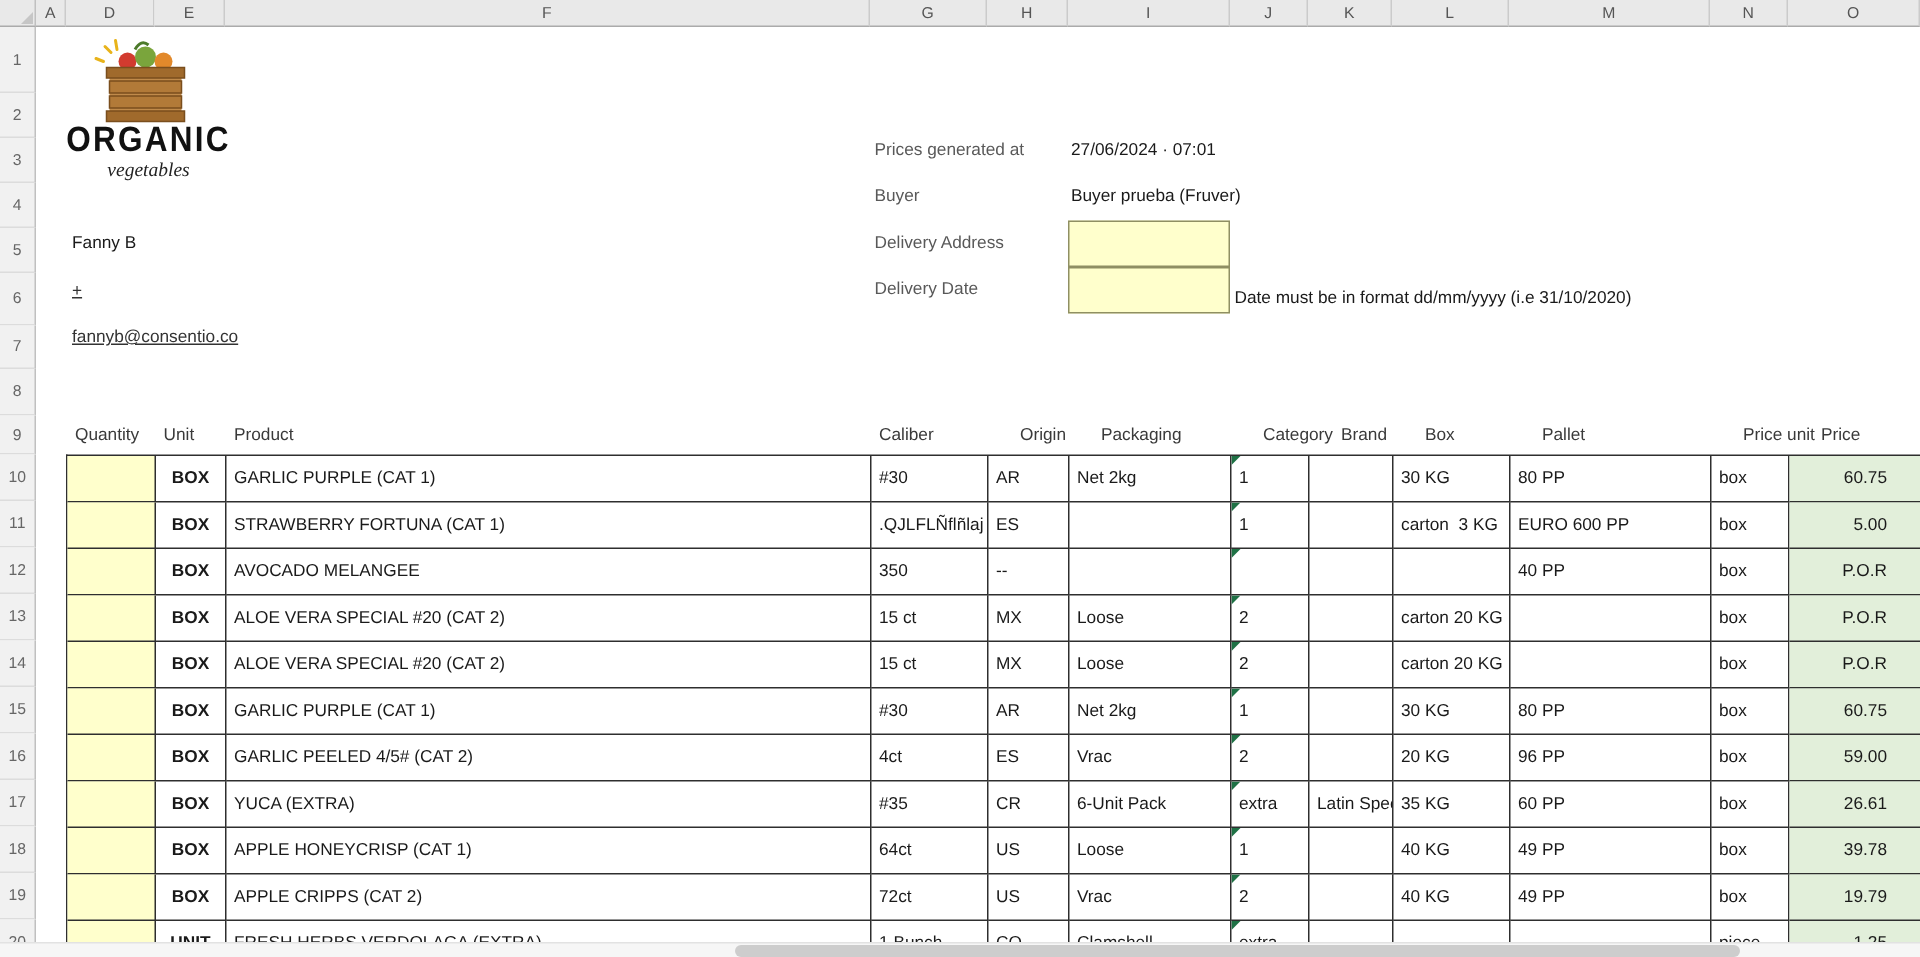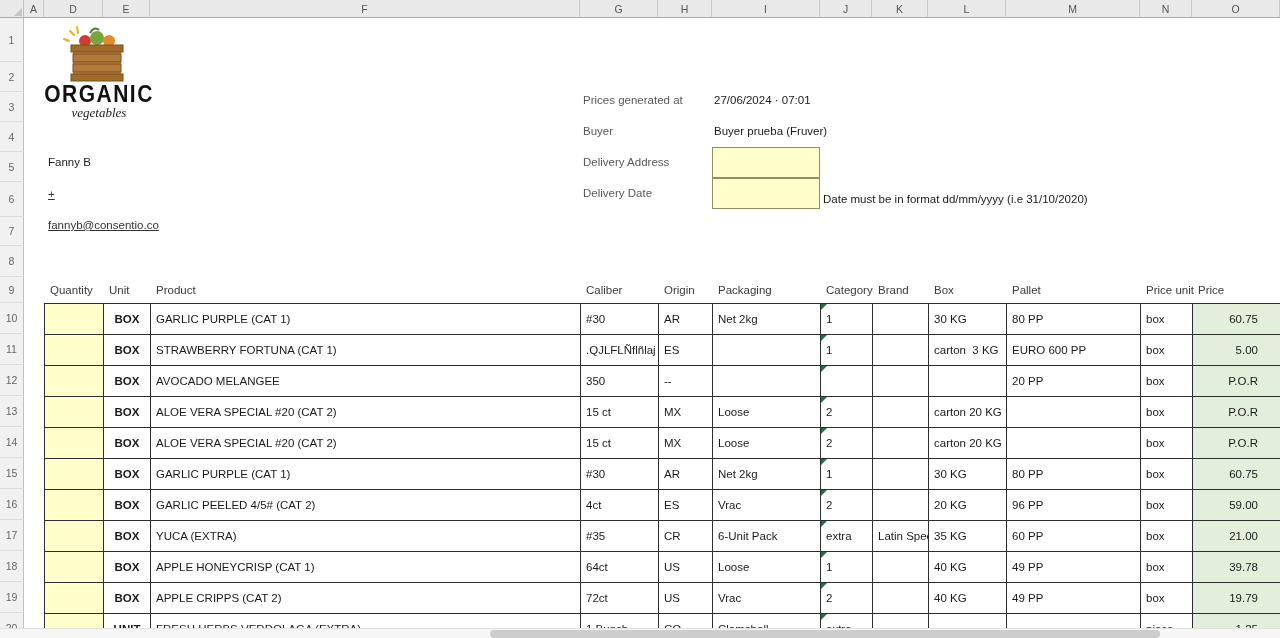--- a/index.html
+++ b/index.html
@@ -139,21 +139,21 @@
     <div class="input" style="left:712px;top:147px"></div>
     <div class="txt lbl" style="left:583px;top:186px">Delivery Date</div>
     <div class="input" style="left:712px;top:178px"></div>
     <div class="txt" style="left:823px;top:192px">Date must be in format dd/mm/yyyy (i.e 31/10/2020)</div>
 
     <div class="thead">
         <div class="thcell" style="width: 59px;">Quantity</div>
         <div class="thcell" style="width: 47px;">Unit</div>
         <div class="thcell" style="width: 430px;">Product</div>
         <div class="thcell" style="width: 78px;">Caliber</div>
-        <div class="thcell" style="width: 54px;">Origin</div>
+        <div class="thcell" style="width: 54px; margin-left: 16px;">Origin</div>
         <div class="thcell" style="width: 108px;">Packaging</div>
         <div class="thcell" style="width: 52px;">Category</div>
         <div class="thcell" style="width: 56px;">Brand</div>
         <div class="thcell" style="width: 78px;">Box</div>
         <div class="thcell" style="width: 134px;">Pallet</div>
         <div class="thcell" style="width: 52px;">Price unit</div>
         <div class="thcell" style="width: 88px;">Price</div>
       </div>
     <div class="tbody">
         <div class="trow">
@@ -187,21 +187,21 @@
         <div class="trow">
           <div class="tcell c-quantity" style="width: 59px;"></div>
           <div class="tcell c-unit" style="width: 47px;">BOX</div>
           <div class="tcell c-product" style="width: 430px;">AVOCADO MELANGEE</div>
           <div class="tcell c-caliber" style="width: 78px;">350</div>
           <div class="tcell c-origin" style="width: 54px;">--</div>
           <div class="tcell c-packaging" style="width: 108px;"></div>
           <div class="tcell c-category flag" style="width: 52px;"></div>
           <div class="tcell c-brand" style="width: 56px;"></div>
           <div class="tcell c-box" style="width: 78px;"></div>
-          <div class="tcell c-pallet" style="width: 134px;">20 PP</div>
+          <div class="tcell c-pallet" style="width: 134px;">40 PP</div>
           <div class="tcell c-price_unit" style="width: 52px;">box</div>
           <div class="tcell c-price" style="width: 88px;">P.O.R</div>
         </div>
         <div class="trow">
           <div class="tcell c-quantity" style="width: 59px;"></div>
           <div class="tcell c-unit" style="width: 47px;">BOX</div>
           <div class="tcell c-product" style="width: 430px;">ALOE VERA SPECIAL #20 (CAT 2)</div>
           <div class="tcell c-caliber" style="width: 78px;">15 ct</div>
           <div class="tcell c-origin" style="width: 54px;">MX</div>
           <div class="tcell c-packaging" style="width: 108px;">Loose</div>
@@ -259,21 +259,21 @@
           <div class="tcell c-unit" style="width: 47px;">BOX</div>
           <div class="tcell c-product" style="width: 430px;">YUCA (EXTRA)</div>
           <div class="tcell c-caliber" style="width: 78px;">#35</div>
           <div class="tcell c-origin" style="width: 54px;">CR</div>
           <div class="tcell c-packaging" style="width: 108px;">6-Unit Pack</div>
           <div class="tcell c-category flag" style="width: 52px;">extra</div>
           <div class="tcell c-brand" style="width: 56px;">Latin Spec</div>
           <div class="tcell c-box" style="width: 78px;">35 KG</div>
           <div class="tcell c-pallet" style="width: 134px;">60 PP</div>
           <div class="tcell c-price_unit" style="width: 52px;">box</div>
-          <div class="tcell c-price" style="width: 88px;">21.00</div>
+          <div class="tcell c-price" style="width: 88px;">26.61</div>
         </div>
         <div class="trow">
           <div class="tcell c-quantity" style="width: 59px;"></div>
           <div class="tcell c-unit" style="width: 47px;">BOX</div>
           <div class="tcell c-product" style="width: 430px;">APPLE HONEYCRISP (CAT 1)</div>
           <div class="tcell c-caliber" style="width: 78px;">64ct</div>
           <div class="tcell c-origin" style="width: 54px;">US</div>
           <div class="tcell c-packaging" style="width: 108px;">Loose</div>
           <div class="tcell c-category flag" style="width: 52px;">1</div>
           <div class="tcell c-brand" style="width: 56px;"></div>

